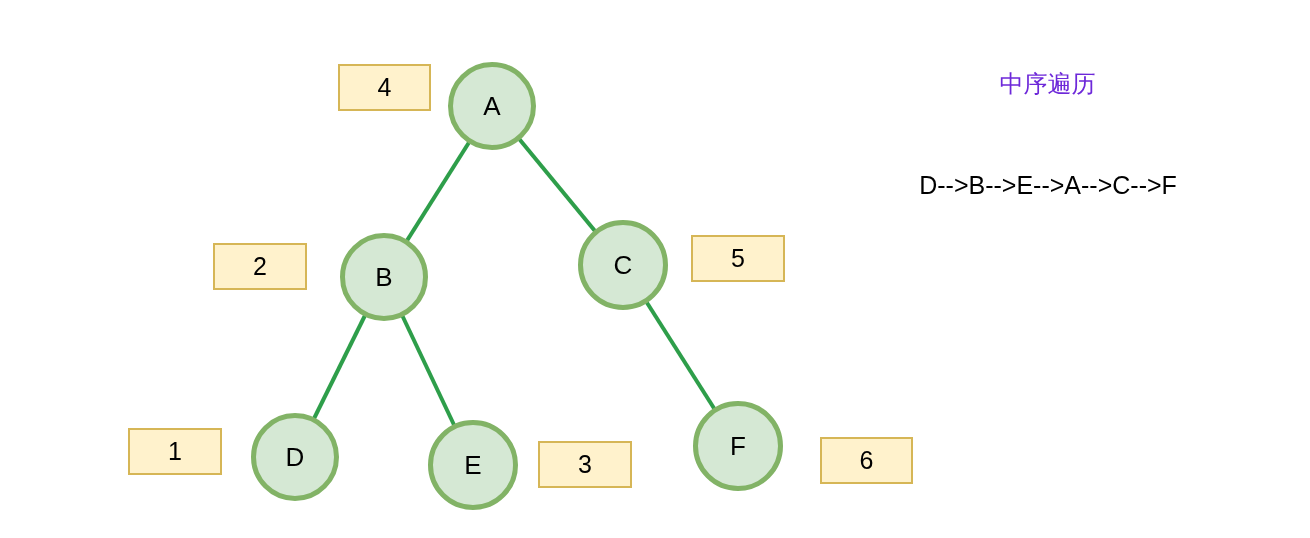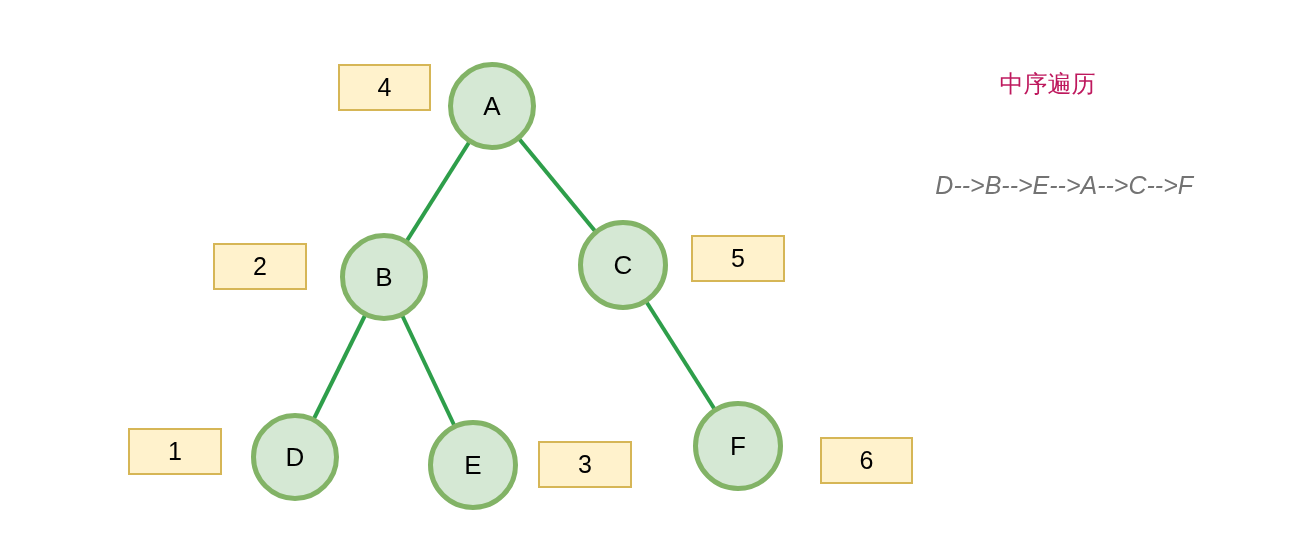--- a/index.html
+++ b/index.html
@@ -45,33 +45,32 @@
     font-size: 25px;
     color: #000000;
   }
   .side-title {
     position: absolute;
     left: 905px;
     top: 68px;
     width: 285px;
     text-align: center;
     font-size: 24px;
-    color: #be185d;
+    color: #6d28d9;
     white-space: nowrap;
   }
   .side-result {
     position: absolute;
     left: 903px;
     top: 171px;
     width: 290px;
-    text-align: right;
+    text-align: center;
     font-size: 25px;
-    color: #737373;
+    color: #000000;
     white-space: nowrap;
-    font-style: italic;
   }
 </style>
 </head>
 <body>
 
 <div class="canvas">
   <svg id="edges" xmlns="http://www.w3.org/2000/svg">
       <line x1="492" y1="106" x2="384" y2="277" stroke="#2e9e4a" stroke-width="4"></line>
       <line x1="492" y1="106" x2="623" y2="265" stroke="#2e9e4a" stroke-width="4"></line>
       <line x1="384" y1="277" x2="295" y2="457" stroke="#2e9e4a" stroke-width="4"></line>

